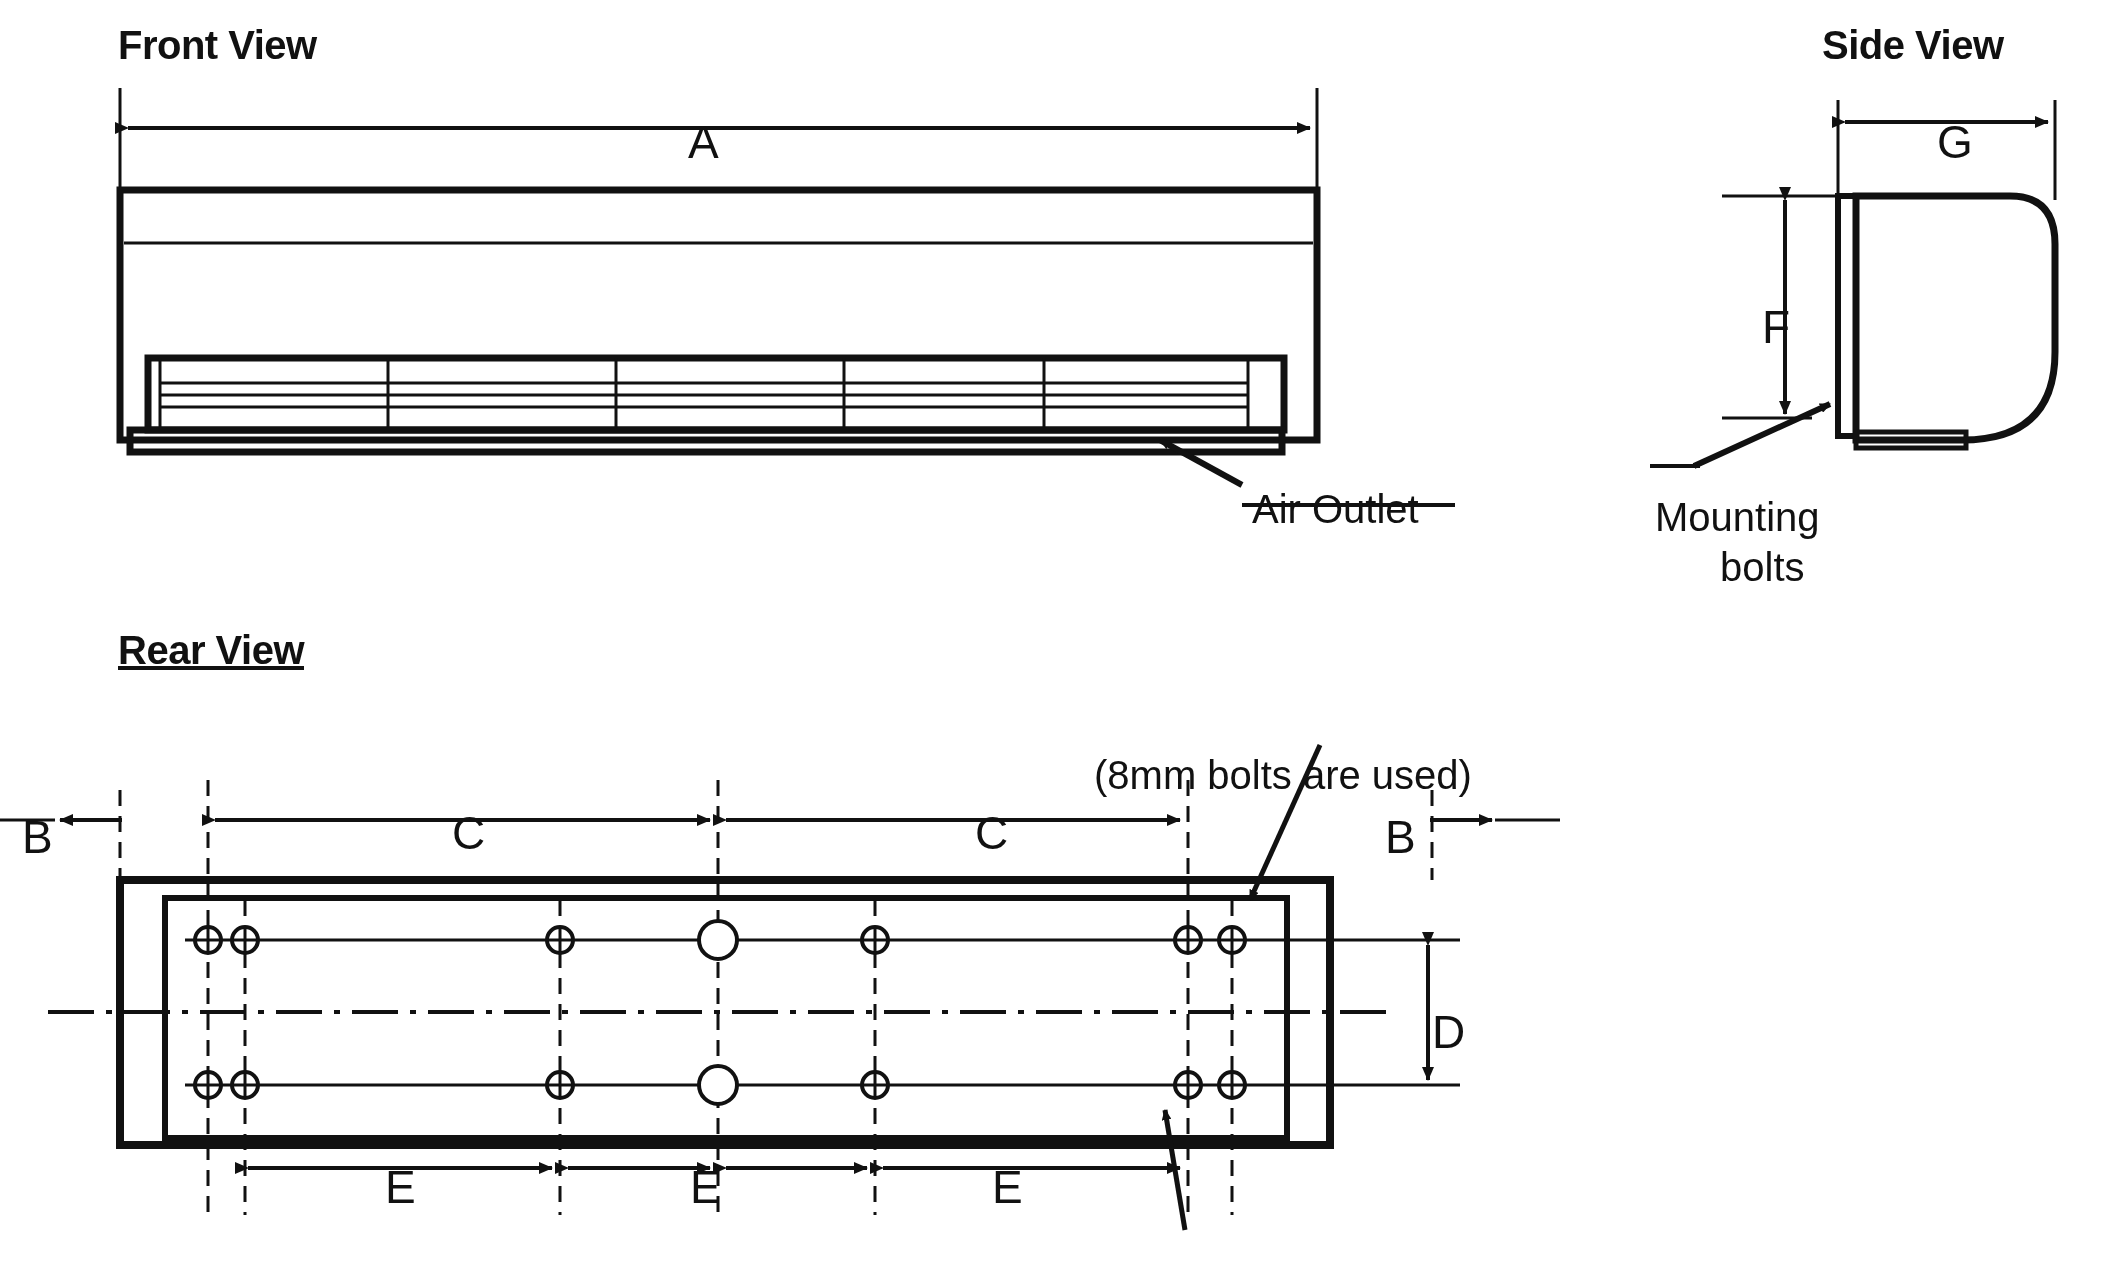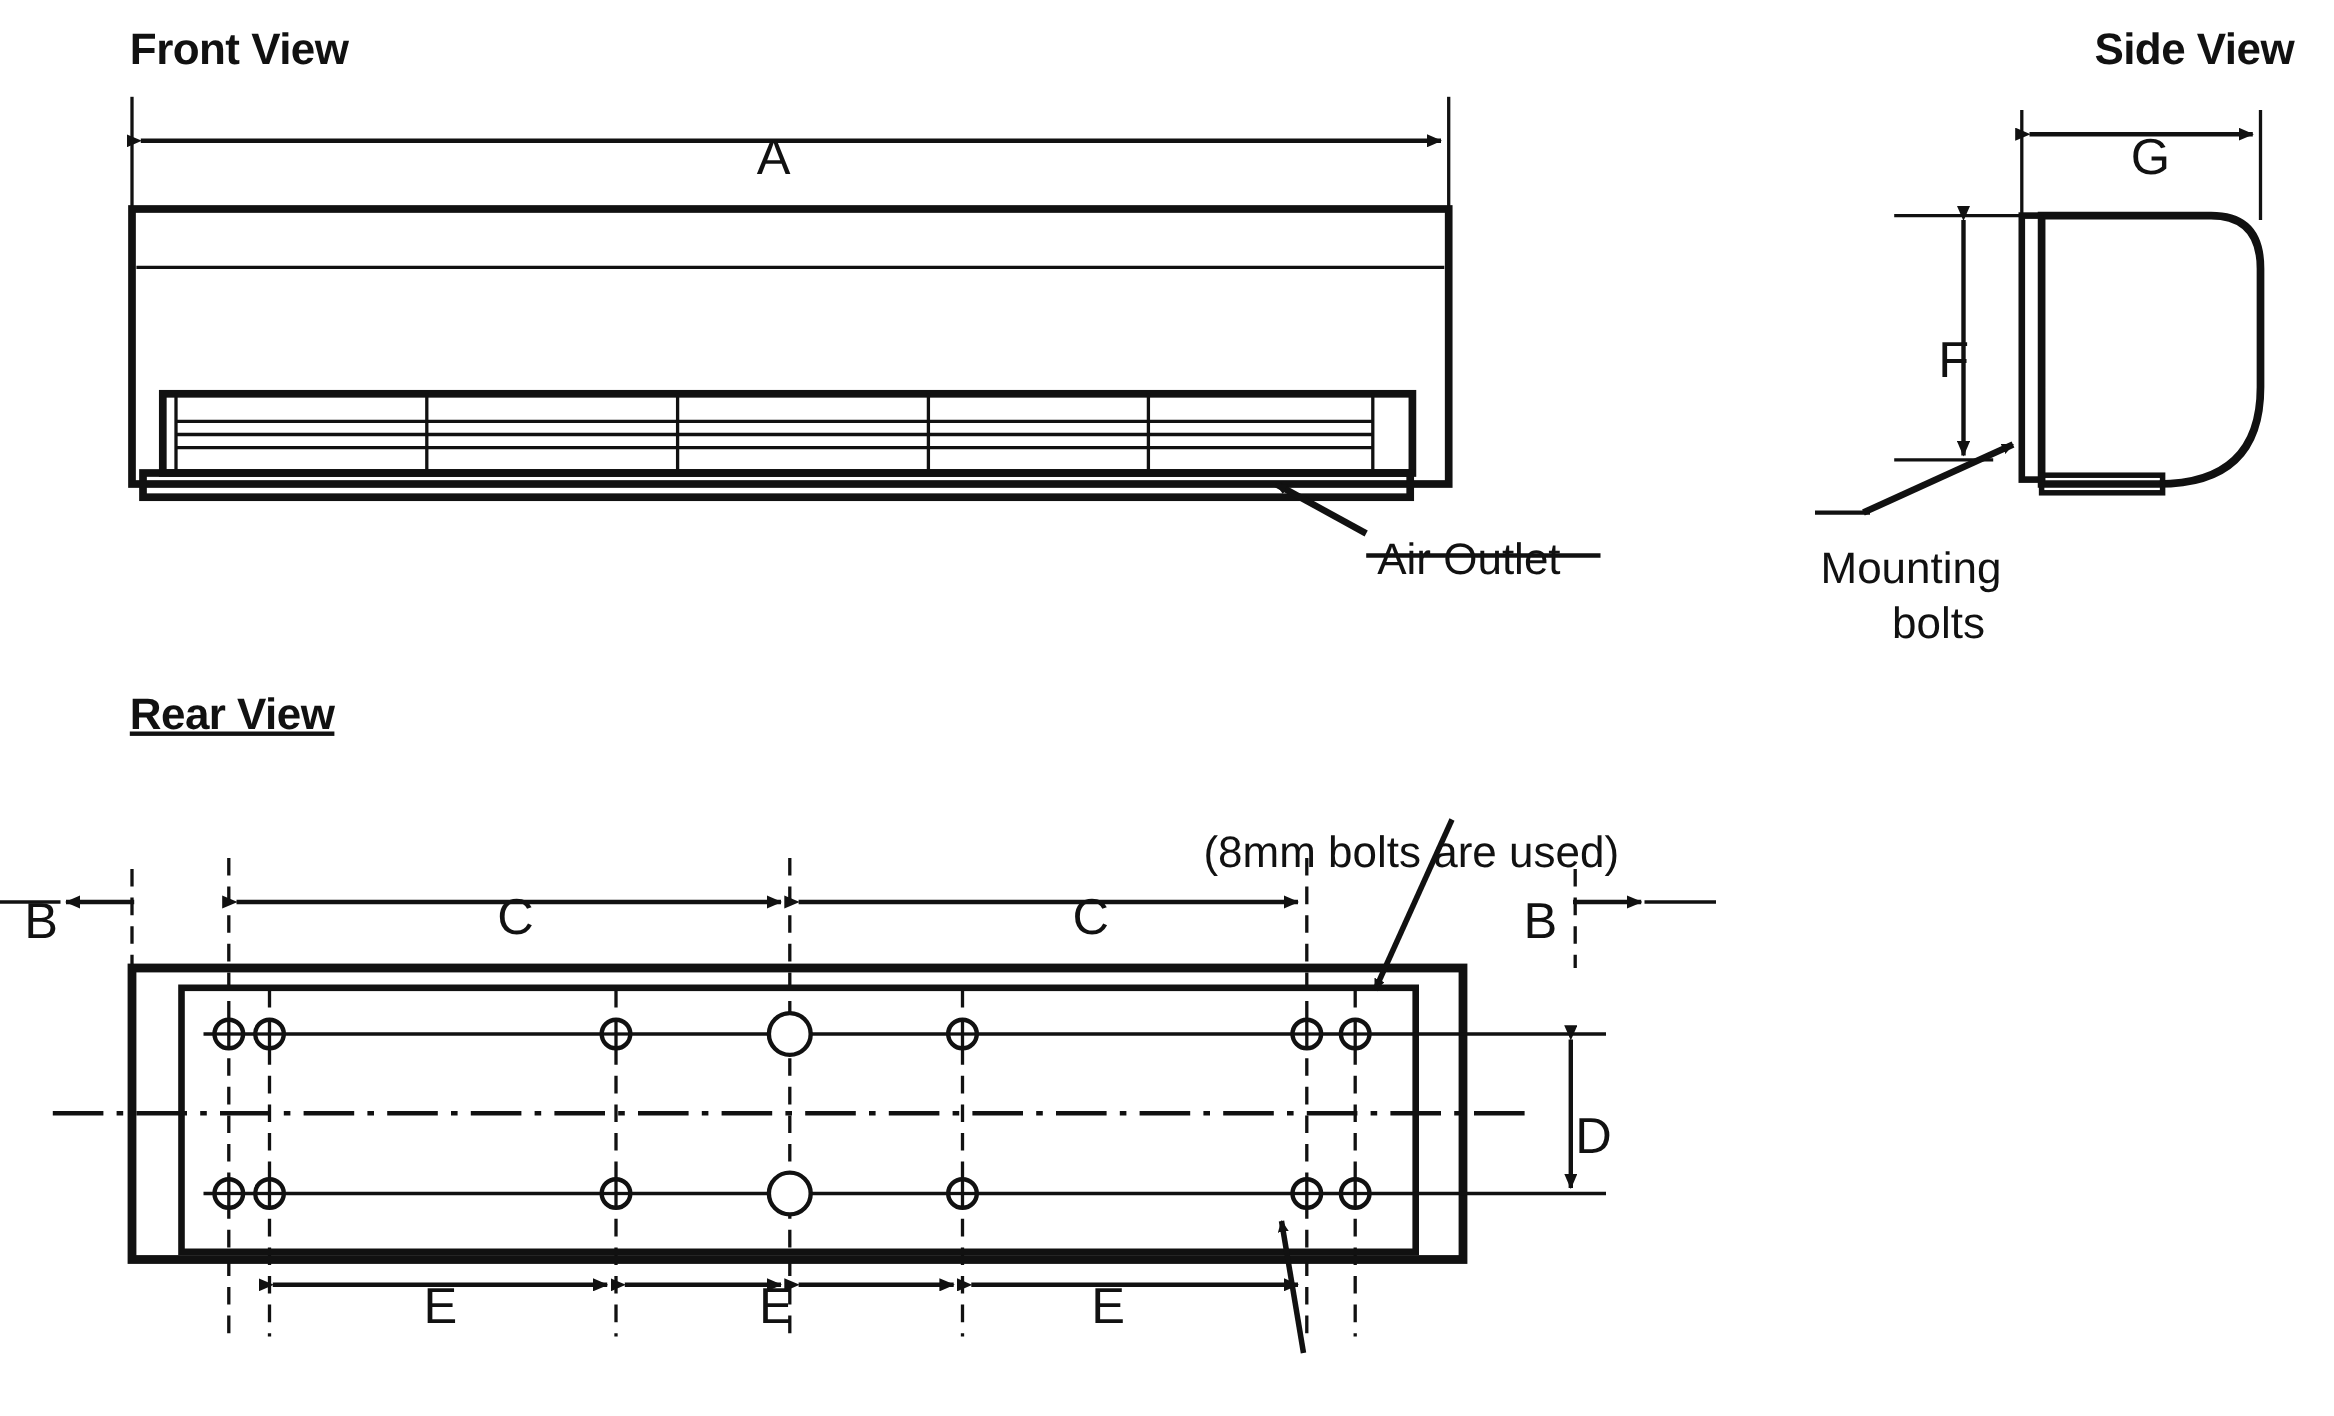--- a/index.html
+++ b/index.html
@@ -11,21 +11,21 @@
   .note{font-size:40px;line-height:1.18;text-align:right;}
   svg{position:absolute;left:0;top:0;overflow:visible;}
   .st{stroke:#111111;fill:none;}
 </style>
 </head>
 <body>
 
 <div class="stage">
 
   <div class="lbl title" style="left:118px;top:3px;">Front View</div>
-  <div class="lbl title" style="left:1904px;top:3px;">Side View</div>
+  <div class="lbl title" style="left:1822px;top:3px;">Side View</div>
   <div class="lbl title" style="left:118px;top:608px;text-decoration:underline;">Rear View</div>
 
   <div class="lbl dim" style="left:688px;top:95px;">A</div>
   <div class="lbl dim" style="left:1937px;top:95px;">G</div>
   <div class="lbl dim" style="left:1762px;top:280px;">F</div>
 
   <div class="lbl dim" style="left:22px;top:790px;">B</div>
   <div class="lbl dim" style="left:1385px;top:790px;">B</div>
   <div class="lbl dim" style="left:452px;top:786px;">C</div>
   <div class="lbl dim" style="left:975px;top:786px;">C</div>

